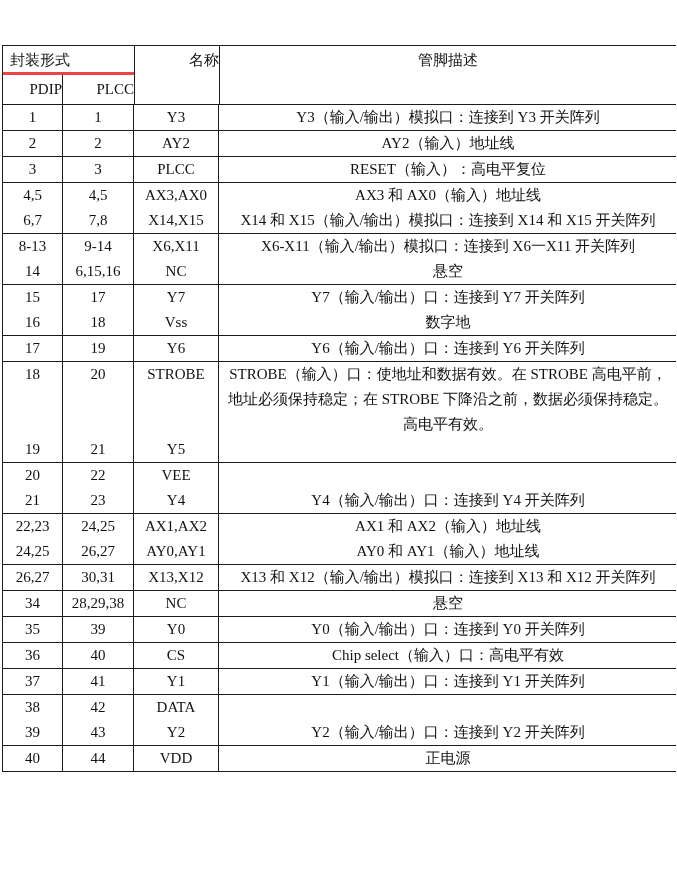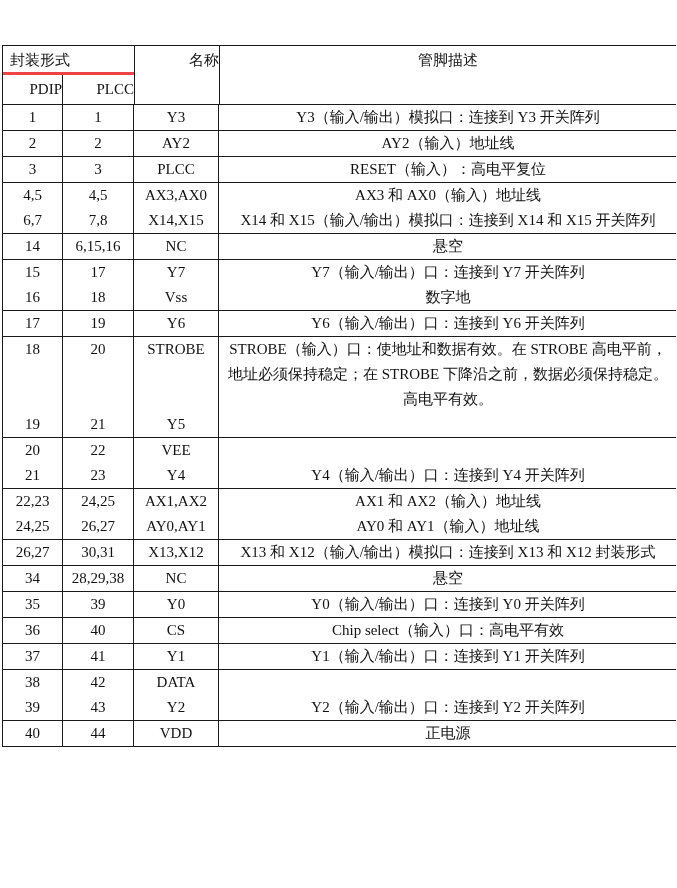--- a/index.html
+++ b/index.html
@@ -112,20 +112,26 @@
   </div>
         <div class="entry">
     <div class="cell">6,7</div>
     <div class="cell">7,8</div>
     <div class="cell">X14,X15</div>
     <div class="cell desc">X14 和 X15（输入/输出）模拟口：连接到 X14 和 X15 开关阵列</div>
   </div>
       </div>
       <div class="block">
         <div class="entry">
+    <div class="cell">8-13</div>
+    <div class="cell">9-14</div>
+    <div class="cell">X6,X11</div>
+    <div class="cell desc">X6-X11（输入/输出）模拟口：连接到 X6一X11 开关阵列</div>
+  </div>
+        <div class="entry">
     <div class="cell">14</div>
     <div class="cell">6,15,16</div>
     <div class="cell">NC</div>
     <div class="cell desc">悬空</div>
   </div>
       </div>
       <div class="block">
         <div class="entry">
     <div class="cell">15</div>
     <div class="cell">17</div>
@@ -185,21 +191,21 @@
     <div class="cell">26,27</div>
     <div class="cell">AY0,AY1</div>
     <div class="cell desc">AY0 和 AY1（输入）地址线</div>
   </div>
       </div>
       <div class="block">
         <div class="entry">
     <div class="cell">26,27</div>
     <div class="cell">30,31</div>
     <div class="cell">X13,X12</div>
-    <div class="cell desc">X13 和 X12（输入/输出）模拟口：连接到 X13 和 X12 封装形式</div>
+    <div class="cell desc">X13 和 X12（输入/输出）模拟口：连接到 X13 和 X12 开关阵列</div>
   </div>
       </div>
       <div class="block">
         <div class="entry">
     <div class="cell">34</div>
     <div class="cell">28,29,38</div>
     <div class="cell">NC</div>
     <div class="cell desc">悬空</div>
   </div>
       </div>

